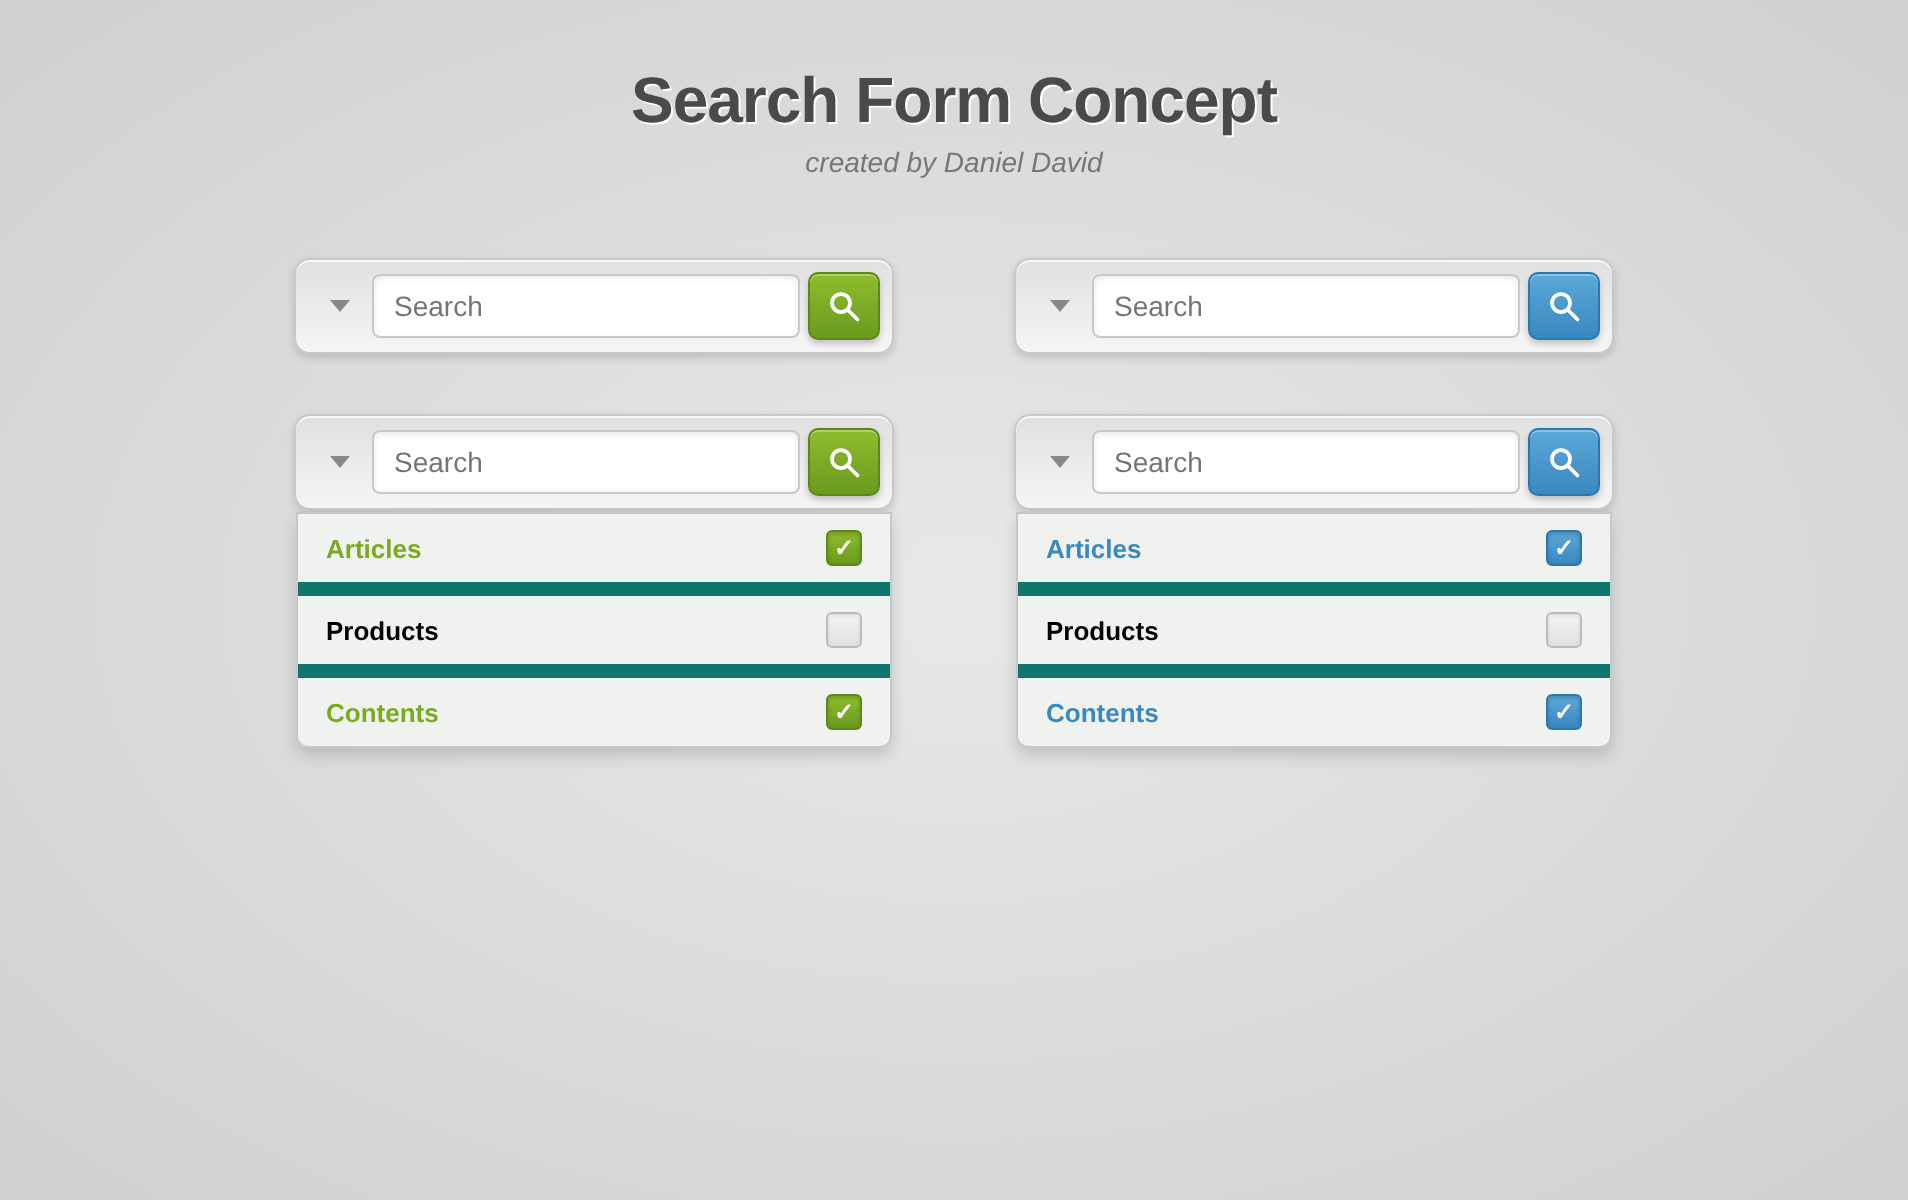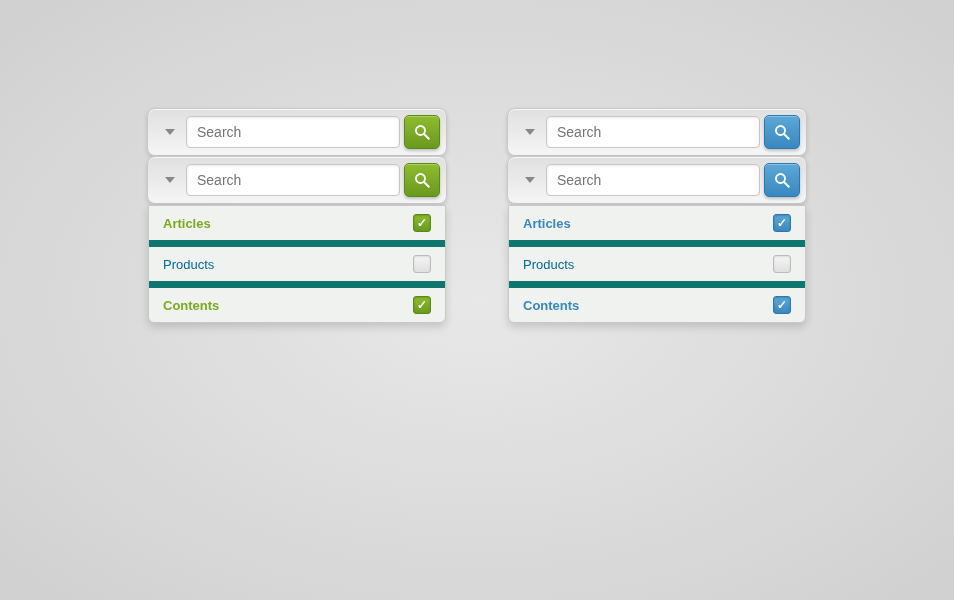--- a/index.html
+++ b/index.html
@@ -38,22 +38,22 @@
 
     .forms-container {
       display: flex;
       gap: 60px;
       align-items: flex-start;
     }
 
     .column {
       display: flex;
       flex-direction: column;
+      gap: 30px;
       align-items: flex-end;
-      margin-top: 36px;
     }
 
     
     .search-bar-wrapper {
       background: linear-gradient(to bottom, #e0e0e0, #f5f5f5);
       border: 1px solid #c8c8c8;
       border-radius: 8px;
       padding: 6px;
       display: flex;
       align-items: center;
@@ -155,22 +155,22 @@
       border-bottom: 7px solid #0f766e;
       cursor: pointer;
     }
 
     .dropdown-item:last-child {
       border-bottom: none;
     }
 
     .dropdown-item-label {
       font-size: 13px;
-      font-weight: normal;
-      color: #0369a1;
+      font-weight: bold;
+      color: #000000;
     }
 
     .dropdown-item-label.checked-green {
       color: #7aaa1e;
       font-weight: bold;
     }
 
     .dropdown-item-label.checked-blue {
       color: #3a88c0;
       font-weight: bold;
@@ -218,20 +218,22 @@
     }
 
     .search-form-block {
       position: relative;
     }
   </style>
 </head>
 <body>
 
 <div class="page-header">
+  <h1 class="page-title">Search Form Concept</h1>
+  <p class="page-subtitle">created by Daniel David</p>
 </div>
 
 <div class="forms-container">
 
   <div class="column">
 
     <div class="search-form-block">
       <div class="search-bar-wrapper">
         <div class="dropdown-trigger">
           <div class="dropdown-arrow"></div>

